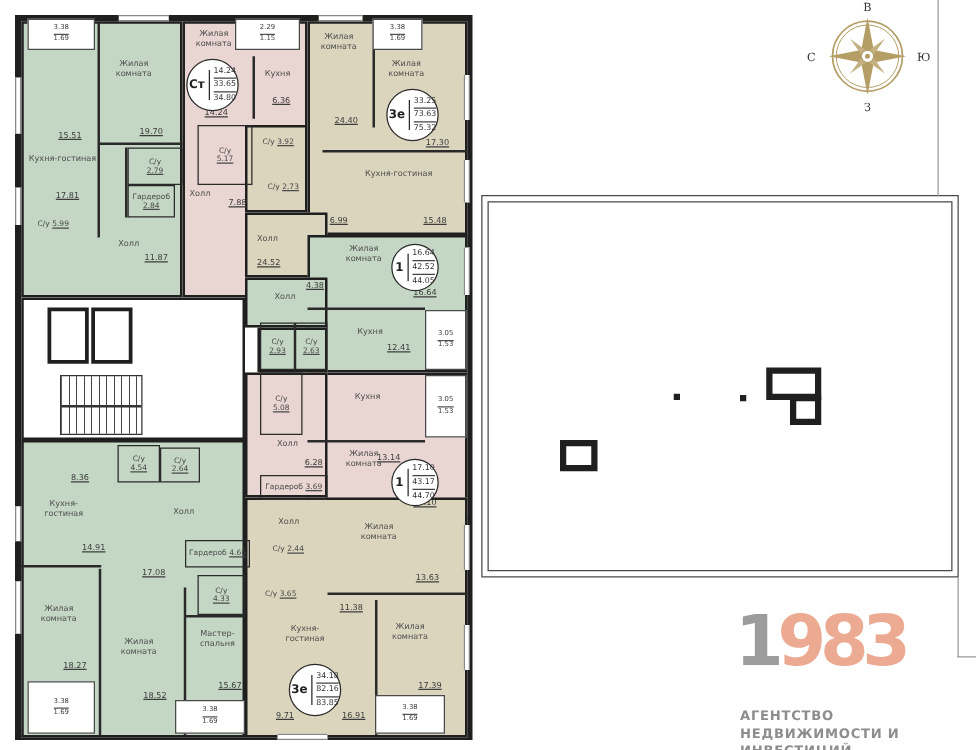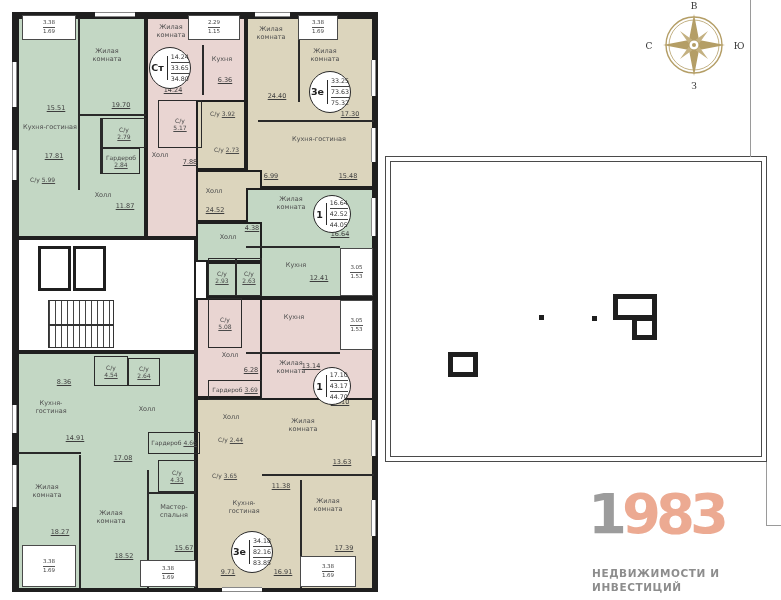--- a/index.html
+++ b/index.html
@@ -342,16 +342,17 @@
     <circle cx="52" cy="45" r="5" fill="#fff" stroke="#b49e66" stroke-width="1"></circle>
     <circle cx="52" cy="45" r="2" fill="#b49e66"></circle>
     <text x="52" y="9" text-anchor="middle">В</text>
     <text x="97" y="49" text-anchor="middle">Ю</text>
     <text x="52" y="89" text-anchor="middle">З</text>
     <text x="7" y="49" text-anchor="middle">С</text>
   </svg>
 
   <div class="logo-num"><span style="color: rgb(156, 156, 156);">1</span><span style="color: rgb(236, 170, 146);">983</span></div>
   <div class="logo-sub" style="color: rgb(141, 141, 141);">
+    <div>АГЕНТСТВО</div>
     <div>НЕДВИЖИМОСТИ И ИНВЕСТИЦИЙ</div>
   </div>
 
 </div>
 
 </body></html>

